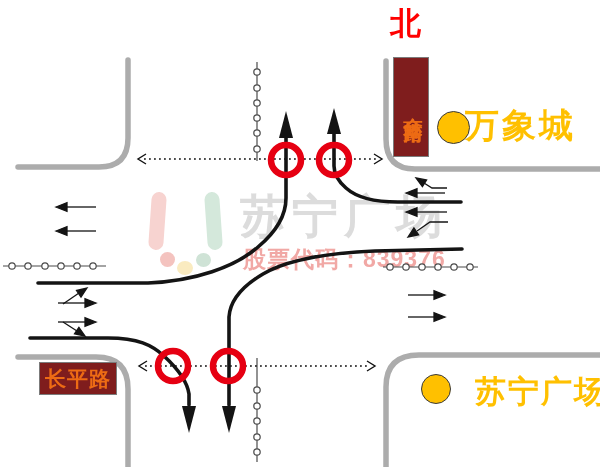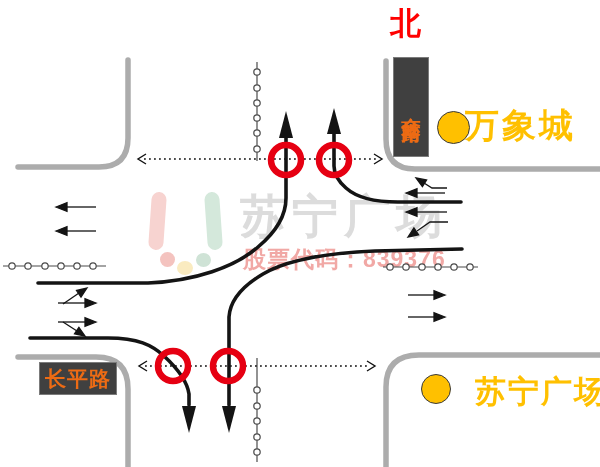--- a/index.html
+++ b/index.html
@@ -4,22 +4,22 @@
 <style>
   html,body{margin:0;padding:0;background:#fff;}
   #stage{
     position:relative;width:600px;height:467px;background:#fff;overflow:hidden;
     font-family:"Liberation Sans", sans-serif;
   }
   #stage svg{position:absolute;left:0;top:0;z-index:2;}
   .label{position:absolute;z-index:3;white-space:nowrap;}
   .north{left:390px;top:3px;font-size:31px;font-weight:bold;color:#FF0000;}
   .roadbox{
-    position:absolute;z-index:3;background:#404040;border:1.6px solid #7b7b7b;
-    color:#ED6B14;font-weight:bold;display:flex;align-items:center;justify-content:center;
+    position:absolute;z-index:3;background:#7f1d1d;border:1.6px solid #7b7b7b;
+    color:#ED6B14;font-weight:bold;display:flex;align-items:center;justify-content:center;font-family:Liberation Mono, monospace;
   }
   .roadbox.vert{
     left:393px;top:57px;width:34px;height:98px;font-size:19px;line-height:1.05;
     writing-mode:vertical-rl;text-orientation:upright;letter-spacing:2px;
   }
   .roadbox.horiz{left:39px;top:362px;width:76px;height:31px;font-size:21px;letter-spacing:1px;}
   .poi-dot{
     position:absolute;z-index:3;background:#FFC000;border:1.6px solid #3a3a3a;border-radius:50%;
   }
   .poi-dot.ne{left:437px;top:111px;width:31px;height:31px;}

